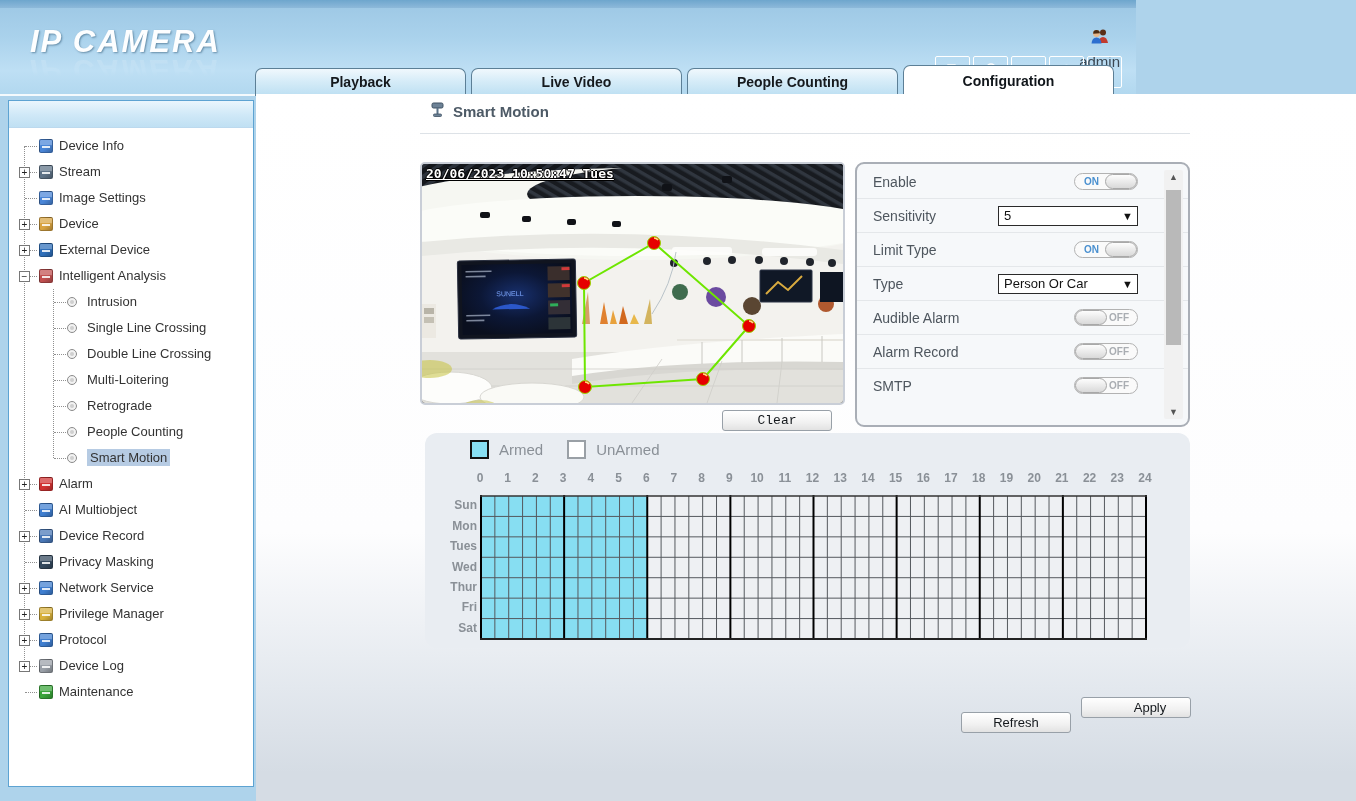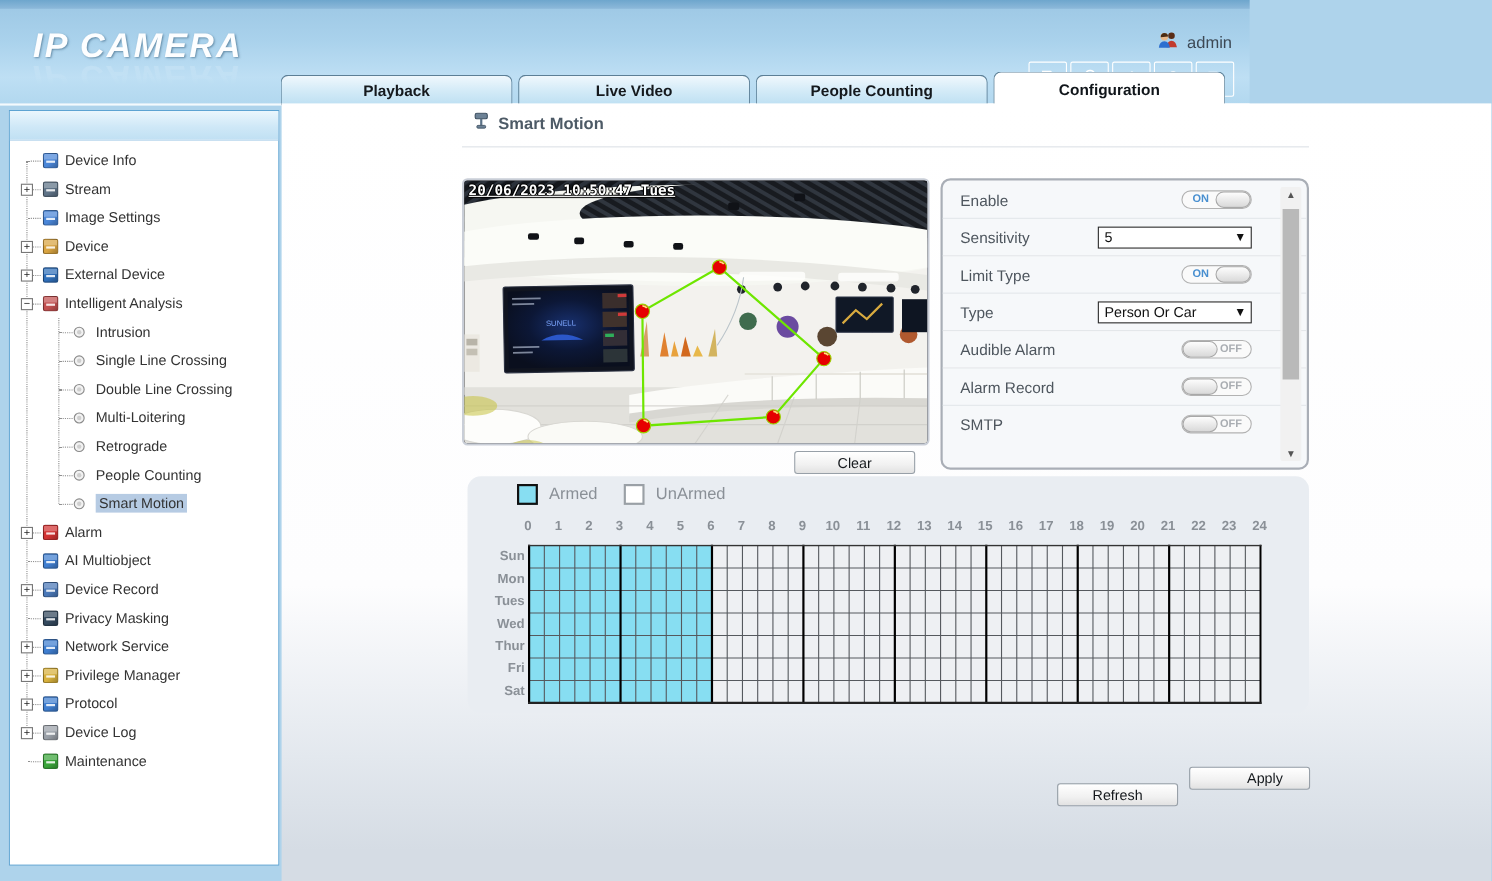--- a/index.html
+++ b/index.html
@@ -15,22 +15,22 @@
     border-bottom:2px solid #f4fafd;}
   .header-topstrip{position:absolute;left:0;top:0;width:100%;height:8px;
     background:linear-gradient(180deg,#6ea6cd,#8db9da);}
   .logo{position:absolute;left:30px;top:24px;font-size:31px;font-weight:bold;font-style:italic;
     letter-spacing:2px;color:#fdfeff;
     text-shadow:1px 1px 2px rgba(40,80,110,.55);}
   .logo-reflect{position:absolute;left:30px;top:52px;font-size:31px;font-weight:bold;font-style:italic;
     letter-spacing:2px;color:#ffffff;transform:scaleY(-1);opacity:.25;
     -webkit-mask-image:linear-gradient(0deg,rgba(0,0,0,.8),transparent 70%);
     mask-image:linear-gradient(0deg,rgba(0,0,0,.8),transparent 70%);}
-  .user-box{position:absolute;right:16px;top:28px;display:flex;align-items:flex-end;gap:6px;
-    font-size:15px;color:#3c4854;}
+  .user-box{position:absolute;right:16px;top:28px;display:flex;align-items:center;gap:6px;
+    font-size:15px;color:#3c4854;flex-direction:column;}
   .toolbar{position:absolute;right:14px;top:56px;display:flex;gap:3px;}
   .tool-btn{width:33px;height:30px;border:1px solid #ffffff;border-radius:2px;
     display:flex;align-items:center;justify-content:center;cursor:pointer;background:transparent;}
   .tool-btn svg{display:block;}
   
   .tabbar{position:absolute;left:255px;bottom:-2px;display:flex;gap:5px;height:30px;align-items:flex-end;}
   .tab{width:209px;height:27px;line-height:27px;text-align:center;font-size:14px;font-weight:bold;color:#15191d;
     background:linear-gradient(180deg,#f0f8fd 0%,#d6ecf8 45%,#bcdff2 100%);
     border:1px solid #5c7f96;border-bottom:none;border-radius:7px 7px 0 0;cursor:pointer;}
   .tab.active{height:30px;line-height:30px;background:#ffffff;color:#10151a;}
@@ -348,21 +348,21 @@
           <path d="M163 218 a5 5 0 0 1 4 2" stroke="#ffe27a" stroke-width="1.6" fill="none"></path>
           <circle cx="281" cy="215" r="6.5" fill="#e60000" stroke="#9bd400" stroke-width="1"></circle>
           <path d="M281 210 a5 5 0 0 1 4 2" stroke="#ffe27a" stroke-width="1.6" fill="none"></path>
           <circle cx="327" cy="162" r="6.5" fill="#e60000" stroke="#9bd400" stroke-width="1"></circle>
           <path d="M327 157 a5 5 0 0 1 4 2" stroke="#ffe27a" stroke-width="1.6" fill="none"></path>
         </g>
     </svg>
     <div class="timestamp">20/06/2023 10:50:47 Tues</div>
   </div>
 
-  <button class="btn" style="left:466px;top:316px;">Clear</button>
+  <button class="btn" style="left:466px;top:316px;font-family:Liberation Mono, monospace;">Clear</button>
 
   <div class="settings">
     <div id="settings-rows" style="margin-top:1px;">
         <div class="set-row">
           <span class="set-label">Enable</span>
           <span class="toggle on">
             <span class="t-text">ON</span>
             <span class="knob"></span>
           </span>
         </div>

